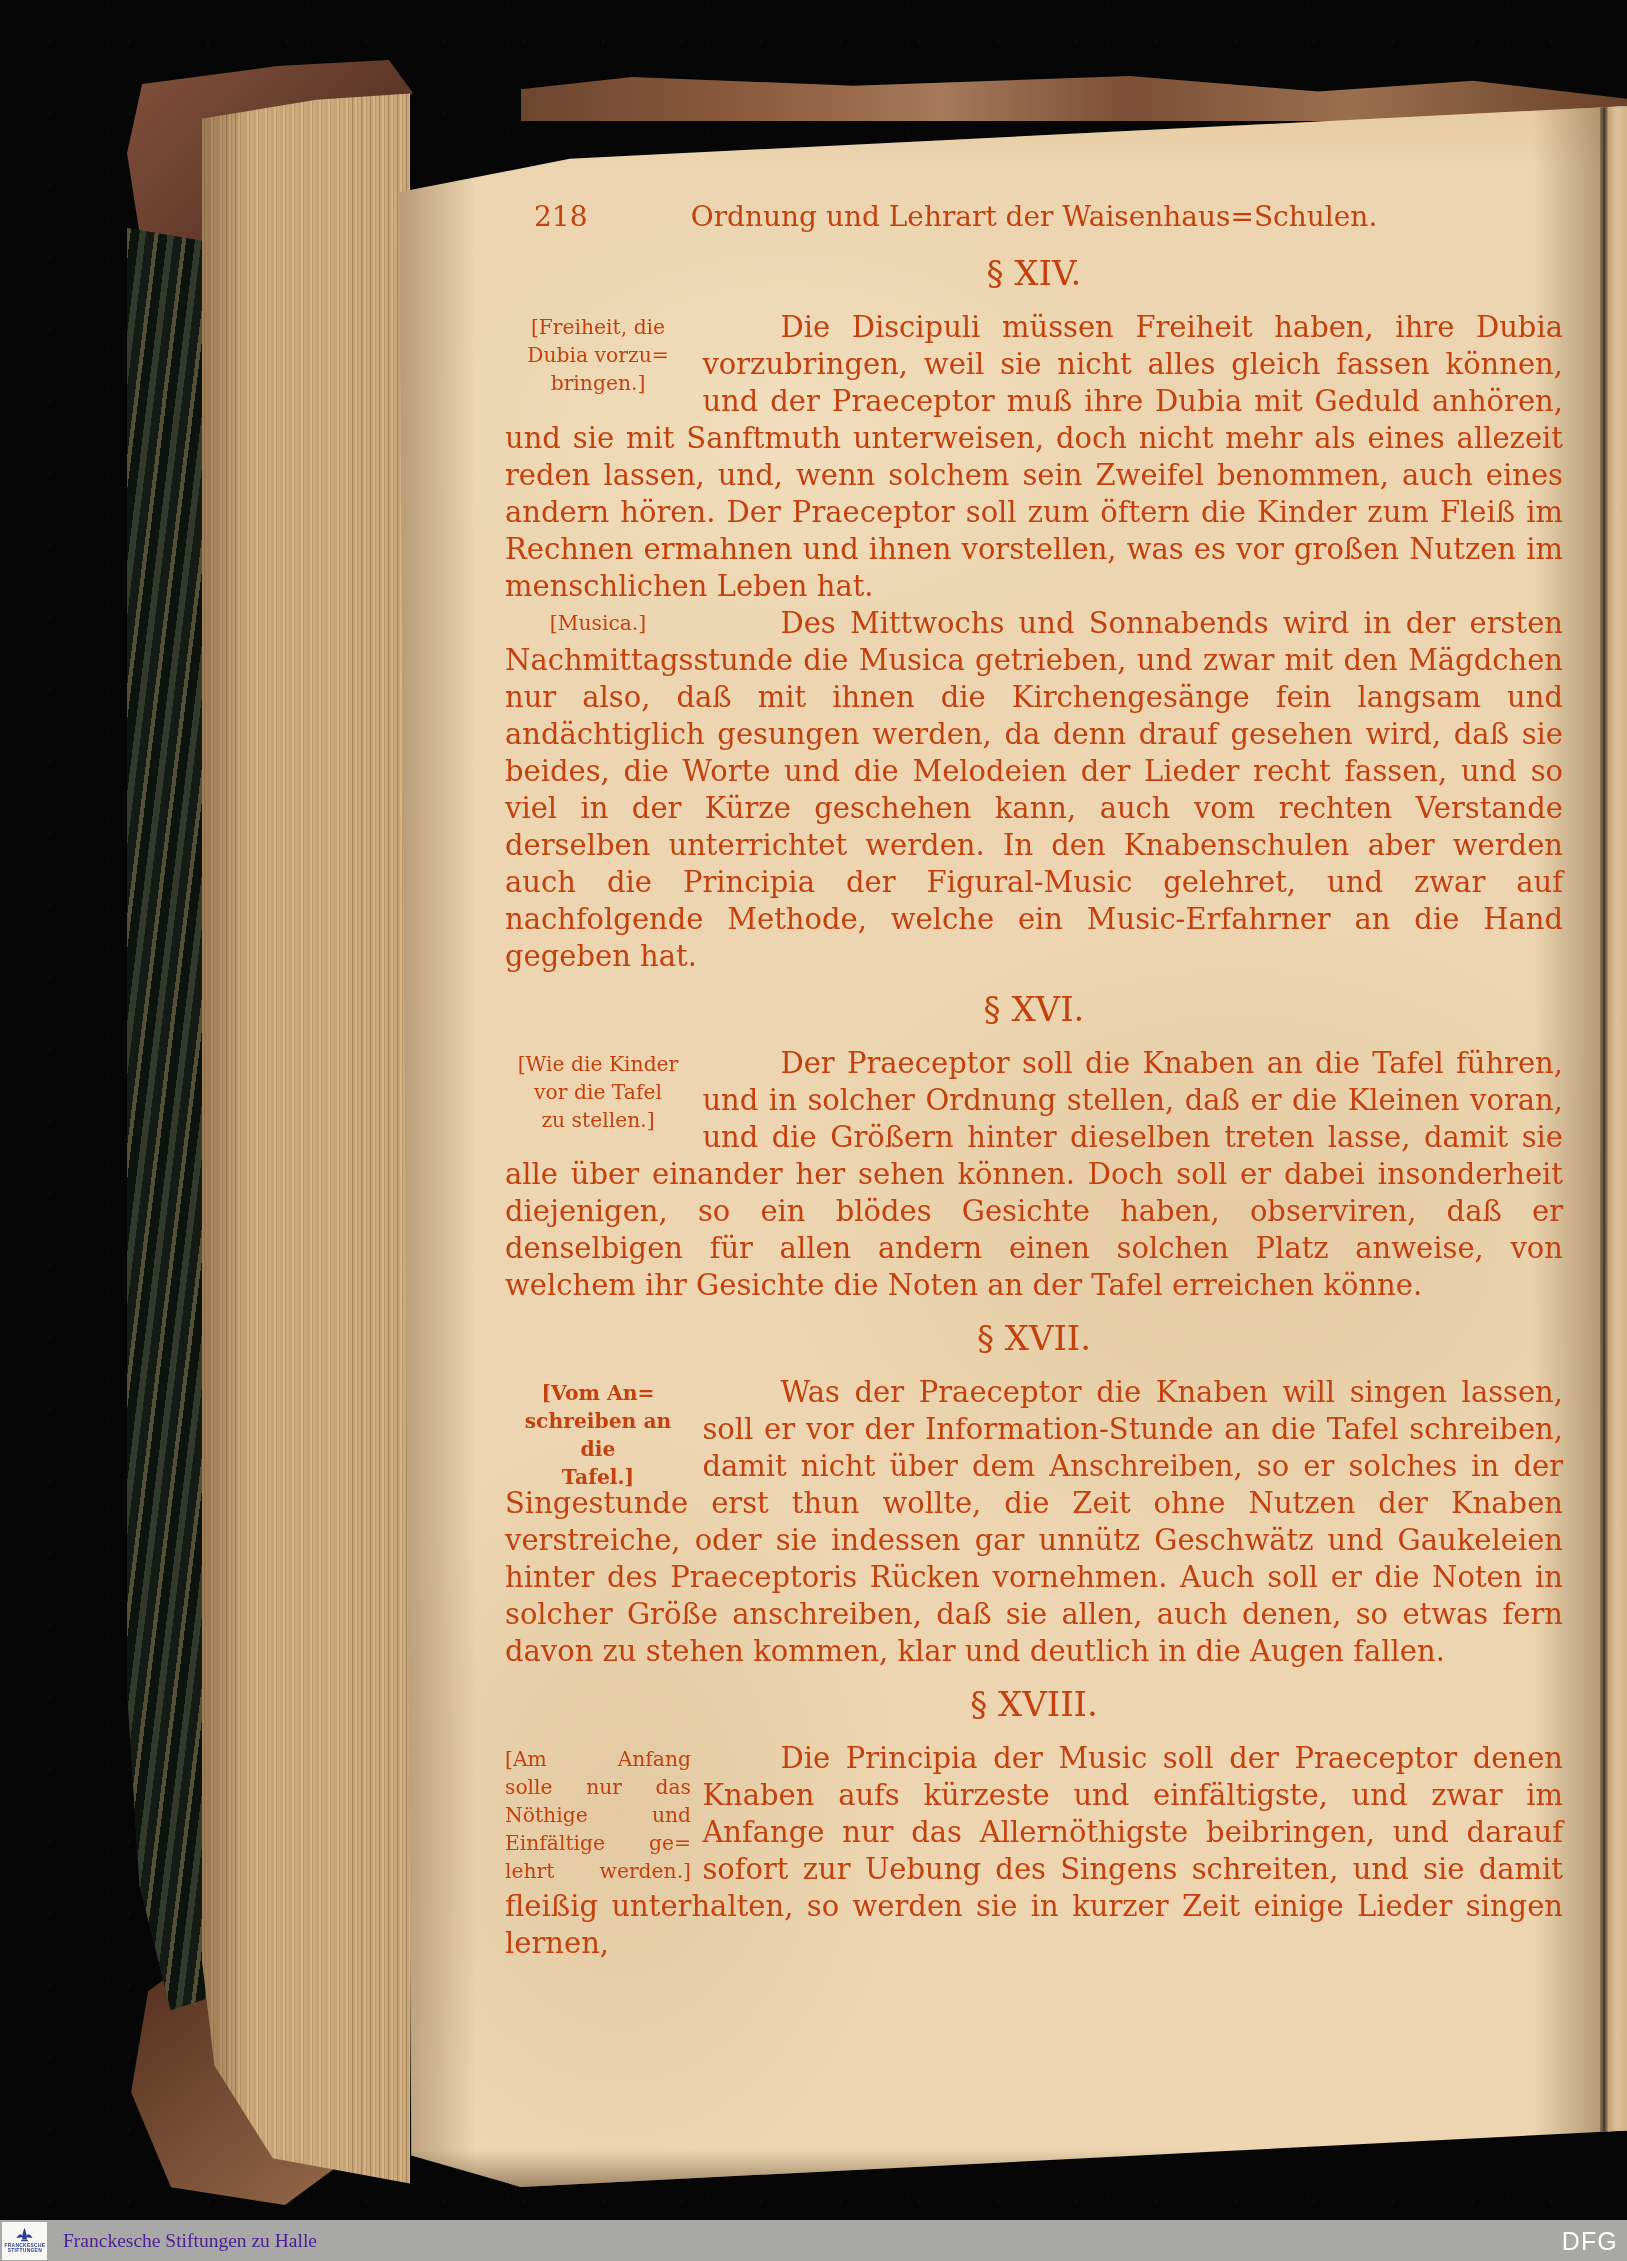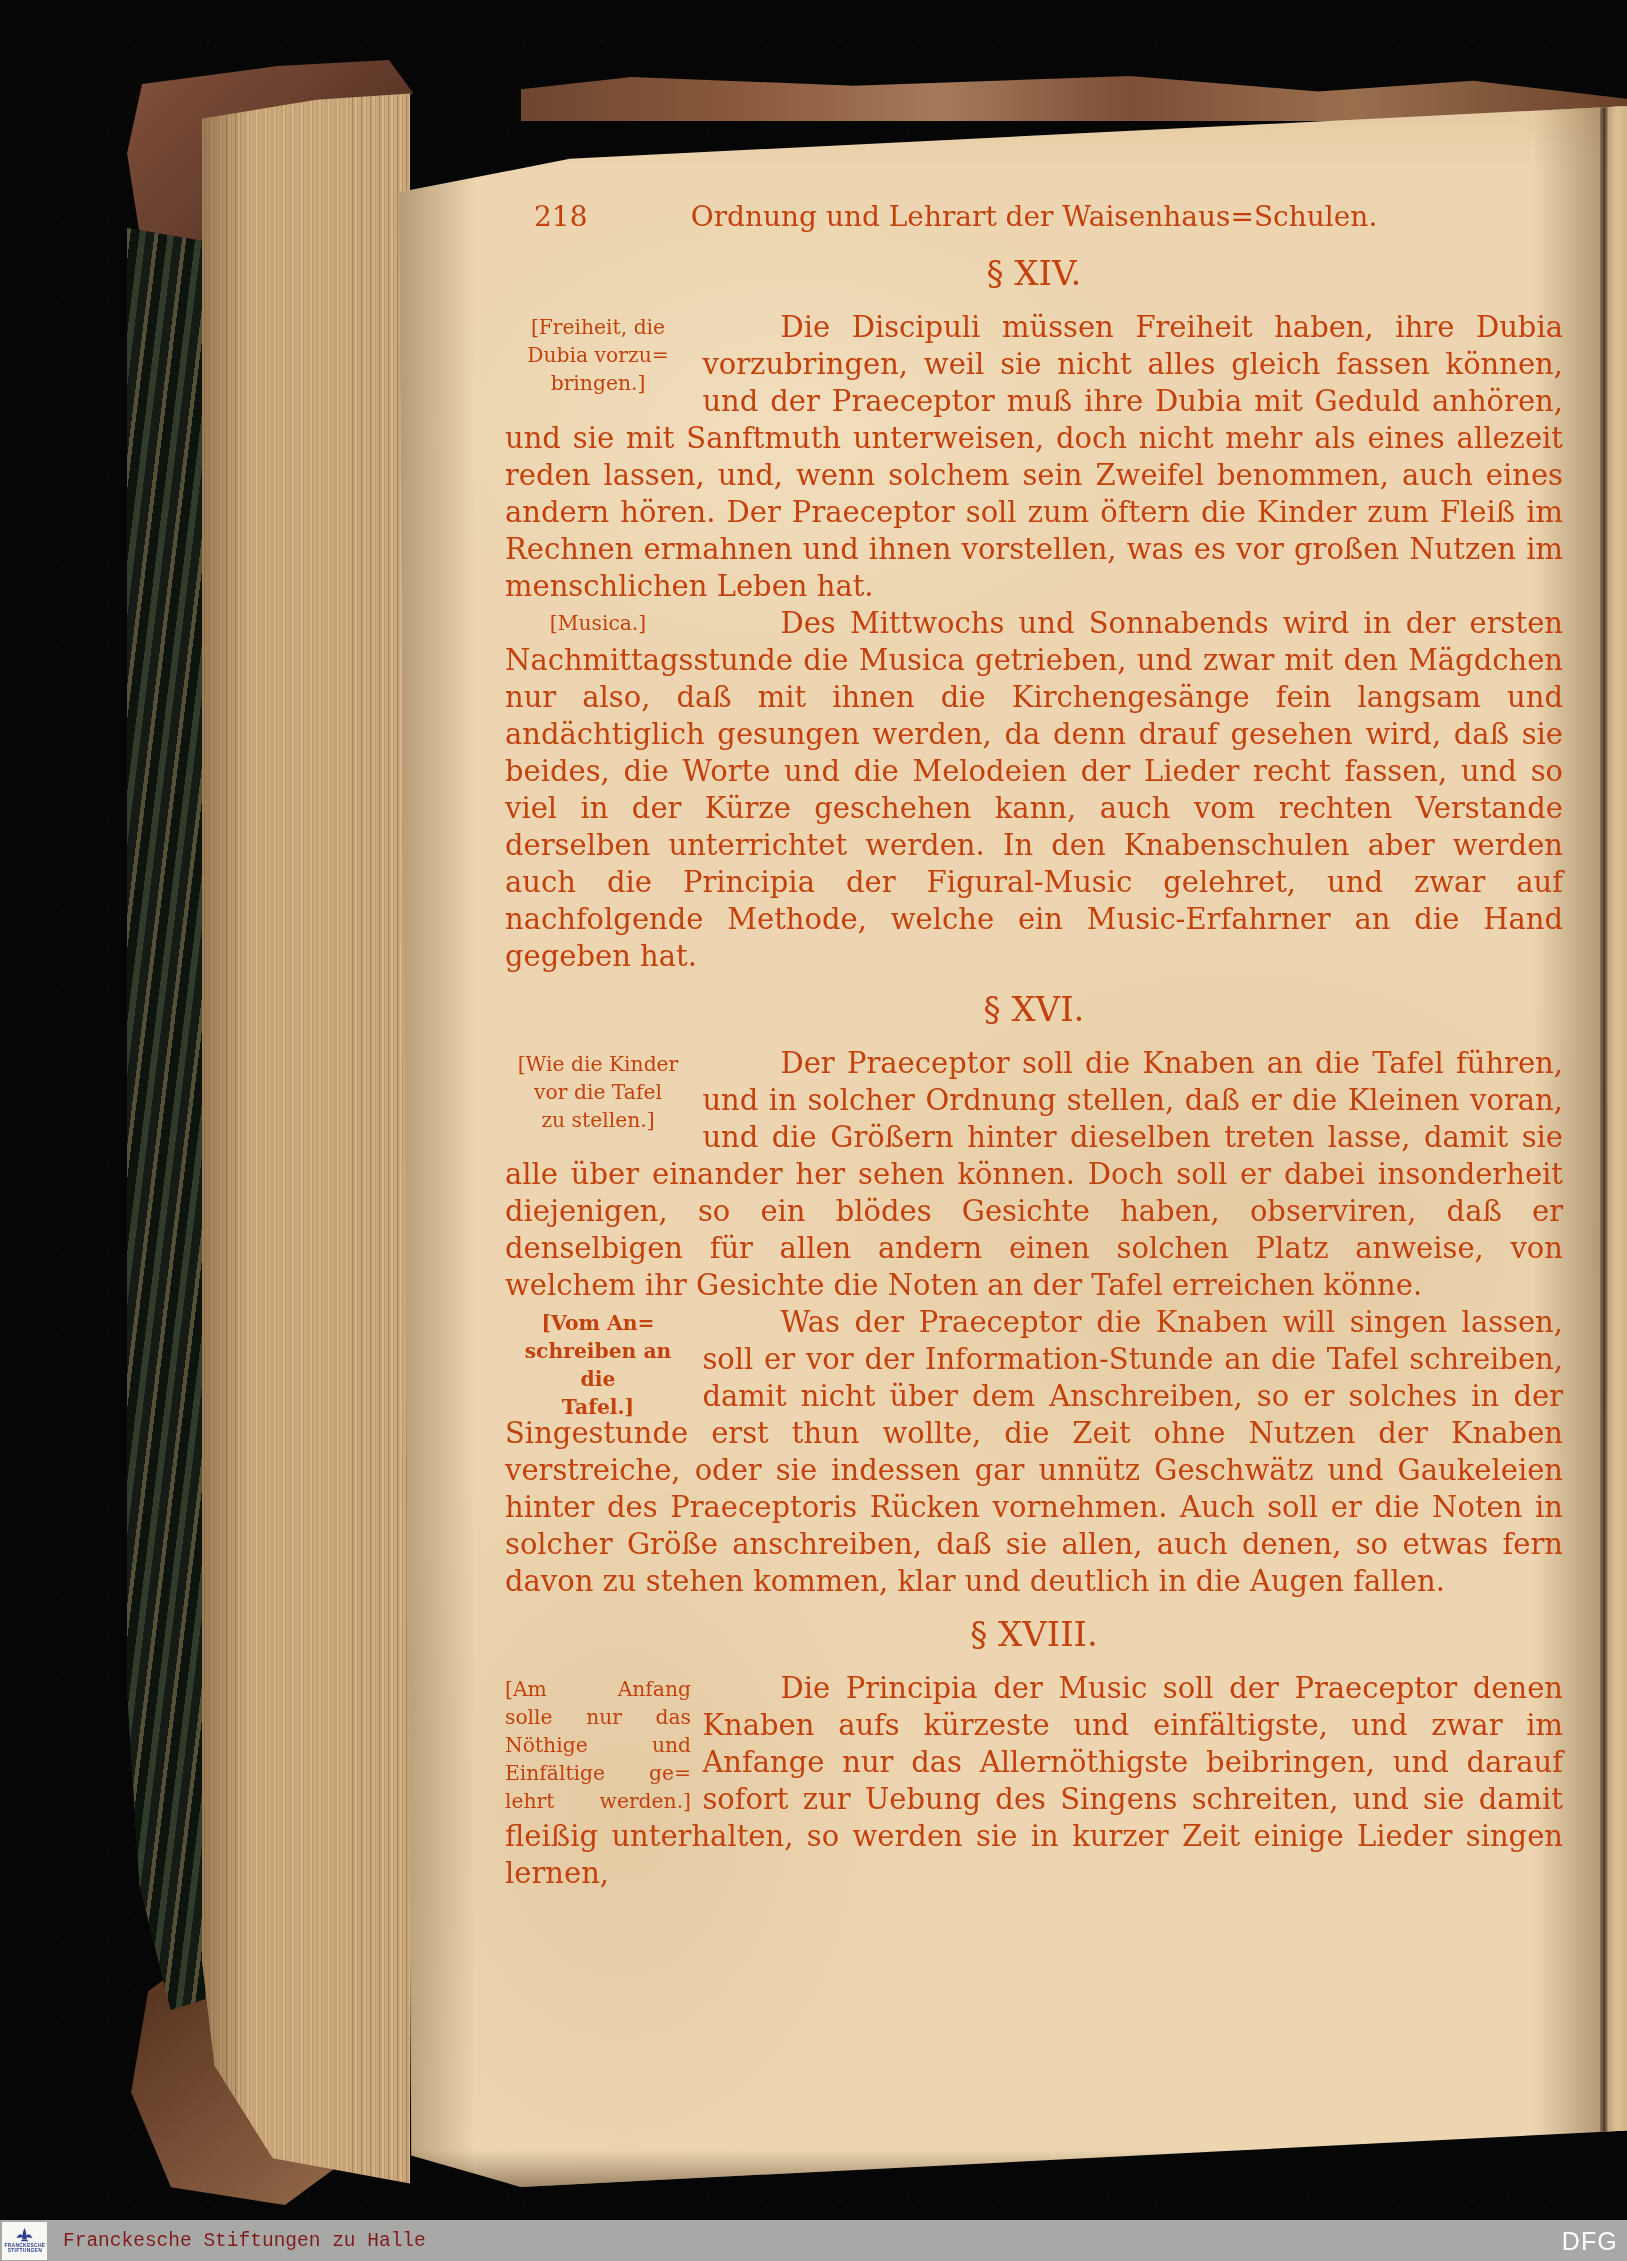--- a/index.html
+++ b/index.html
@@ -122,22 +122,22 @@
     background:#f7f7f4;
     display:flex;flex-direction:column;align-items:center;justify-content:center;
   }
   .fs-cap{
     font-family:"Liberation Sans",sans-serif;font-weight:bold;
     font-size:4.9px;line-height:5.7px;letter-spacing:0.3px;
     color:#2c3e8f;text-align:center;white-space:pre-line;margin-top:0.8px;
   }
   .fs-name{
     position:absolute;left:63px;top:50%;transform:translateY(-50%);
-    font-family:Liberation Mono, monospace;
-    font-size:19.5px;color:#7f1d1d;
+    font-family:Liberation Serif, serif;
+    font-size:19.5px;color:#4c1d95;
   }
   .dfg{
     position:absolute;right:9px;top:50%;transform:translateY(-50%);
     font-family:"Liberation Sans",sans-serif;
     font-weight:normal;font-size:25px;letter-spacing:1.2px;color:#fdfdfc;
   }
 </style>
 </head>
 <body>
 
@@ -176,20 +176,21 @@
       </section>
 
       <section class="sec">
         <h2 class="sec-h">§ XVI.</h2>
         <p class="sec-p"><span class="note">[Wie die Kinder
 vor die Tafel
 zu stellen.]</span><span>Der Praeceptor soll die Knaben an die Tafel führen, und in solcher Ordnung stellen, daß er die Kleinen voran, und die Größern hinter dieselben treten lasse, damit sie alle über einander her sehen können. Doch soll er dabei insonderheit diejenigen, so ein blödes Gesichte haben, observiren, daß er denselbigen für allen andern einen solchen Platz anweise, von welchem ihr Gesichte die Noten an der Tafel erreichen könne.</span></p>
       </section>
 
       <section class="sec">
+        <h2 class="sec-h">§ XVII.</h2>
         <p class="sec-p"><span class="note note-h2">[Vom An=
 schreiben an die
 Tafel.]</span><span>Was der Praeceptor die Knaben will singen lassen, soll er vor der Information-Stunde an die Tafel schreiben, damit nicht über dem Anschreiben, so er solches in der Singestunde erst thun wollte, die Zeit ohne Nutzen der Knaben verstreiche, oder sie indessen gar unnütz Geschwätz und Gaukeleien hinter des Praeceptoris Rücken vornehmen. Auch soll er die Noten in solcher Größe anschreiben, daß sie allen, auch denen, so etwas fern davon zu stehen kommen, klar und deutlich in die Augen fallen.</span></p>
       </section>
 
       <section class="sec">
         <h2 class="sec-h">§ XVIII.</h2>
         <p class="sec-p justify-last"><span class="note">[Am Anfang
 solle nur das
 Nöthige und

